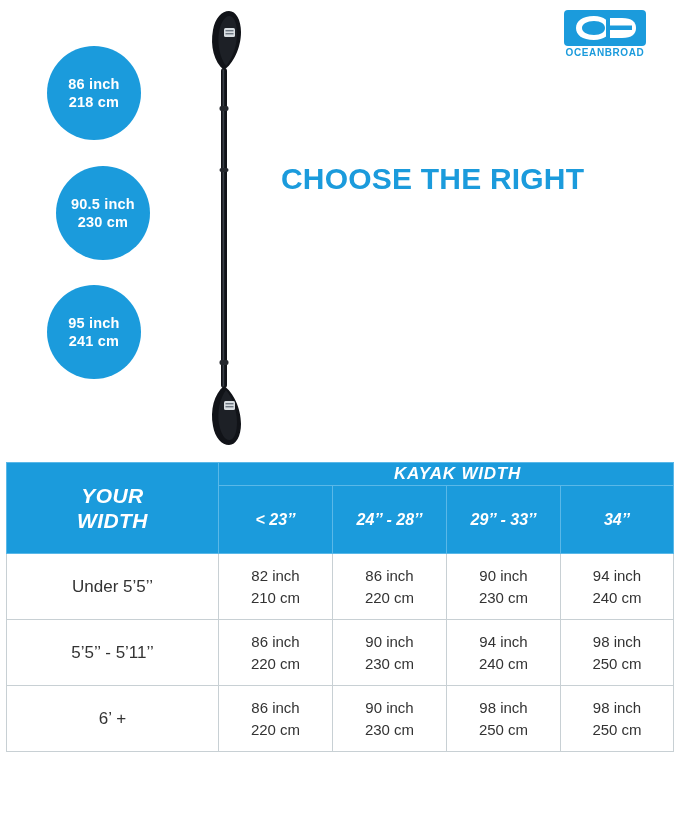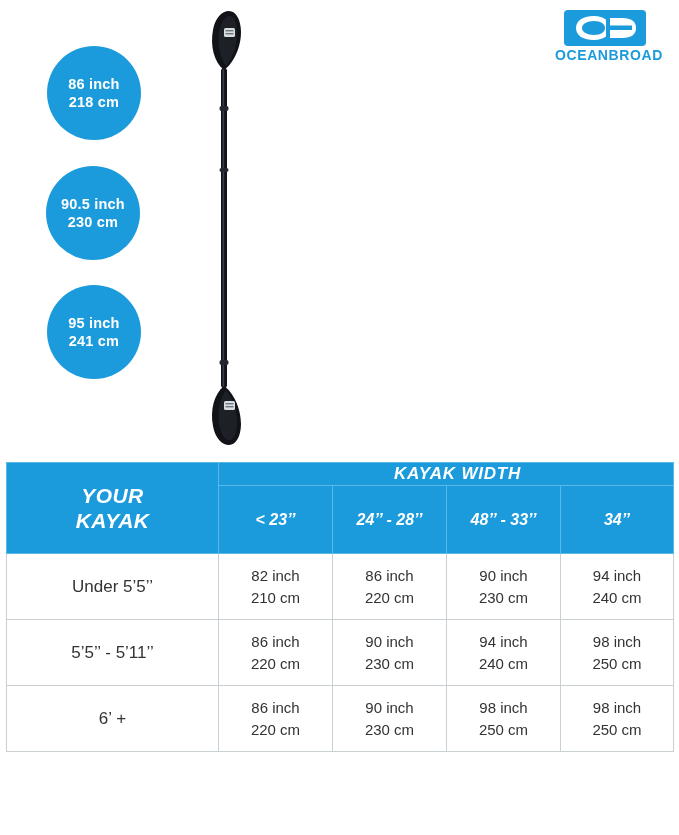--- a/index.html
+++ b/index.html
@@ -33,21 +33,21 @@
     background: #1b9bdc;
     border-radius: 4px;
   }
   .logo-mark svg { display: block; }
   .logo-text {
     position: absolute;
     top: 37px;
     left: 0;
     width: 100px;
     text-align: center;
-    font-size: 14px;
+    font-size: 10px;
     letter-spacing: 0.6px;
     font-weight: bold;
     color: #1b9bdc;
   }
 
   
   .bubble {
     position: absolute;
     width: 94px;
     height: 94px;
@@ -57,21 +57,21 @@
     display: flex;
     flex-direction: column;
     align-items: center;
     justify-content: center;
     font-weight: bold;
     font-size: 14.5px;
     line-height: 1.25;
     letter-spacing: 0.2px;
   }
   .bubble-1 { left: 47px; top: 46px; }
-  .bubble-2 { left: 46px; top: 166px; }
+  .bubble-2 { left: 56px; top: 166px; }
   .bubble-3 { left: 47px; top: 285px; }
 
   
   .paddle {
     position: absolute;
     left: 196px;
     top: 8px;
     width: 64px;
     height: 440px;
   }
@@ -192,43 +192,44 @@
 
     <path d="M28 378 C18 386 14 402 17 418 C19 430 26 437 33 437 C40 437 45 428 45 416 C45 400 37 384 28 378 Z" fill="#111318"></path>
     <path d="M30 382 C24 390 21 404 23 416 C25 427 30 433 34 432 C39 431 41 423 41 414 C41 400 35 388 30 382 Z" fill="#1d2026"></path>
     <rect x="28" y="393" width="11" height="9" rx="1.5" fill="#d8dde1"></rect>
     <rect x="29.5" y="395" width="8" height="1.4" fill="#6d7681"></rect>
     <rect x="29.5" y="398" width="8" height="1.4" fill="#6d7681"></rect>
   </svg>
 </div>
 
 <div class="headline">
+  <span class="l1">CHOOSE THE RIGHT</span>
 </div>
 
 <div class="table-wrap">
   <table class="fit">
     <colgroup>
       <col style="width:212px">
       <col style="width:114px">
       <col style="width:114px">
       <col style="width:114px">
       <col style="width:113px">
     </colgroup>
     <tbody>
       <tr>
         <td class="hdr-blue your-height" rowspan="2">
           <span>YOUR</span><br>
-          <span>KAYAK</span>
+          <span>WIDTH</span>
         </td>
         <td class="hdr-blue kayak-width" colspan="4">KAYAK WIDTH</td>
       </tr>
       <tr>
         <td class="hdr-blue width-col">&lt; 23’’</td>
         <td class="hdr-blue width-col">24’’ - 28’’</td>
-        <td class="hdr-blue width-col">48’’ - 33’’</td>
+        <td class="hdr-blue width-col">29’’ - 33’’</td>
         <td class="hdr-blue width-col">34’’</td>
       </tr>
 
       <tr>
         <td class="row-label">Under 5’5’’</td>
         <td class="cell">
           <span>82 inch</span>
           <span>210 cm</span>
         </td>
         <td class="cell">

